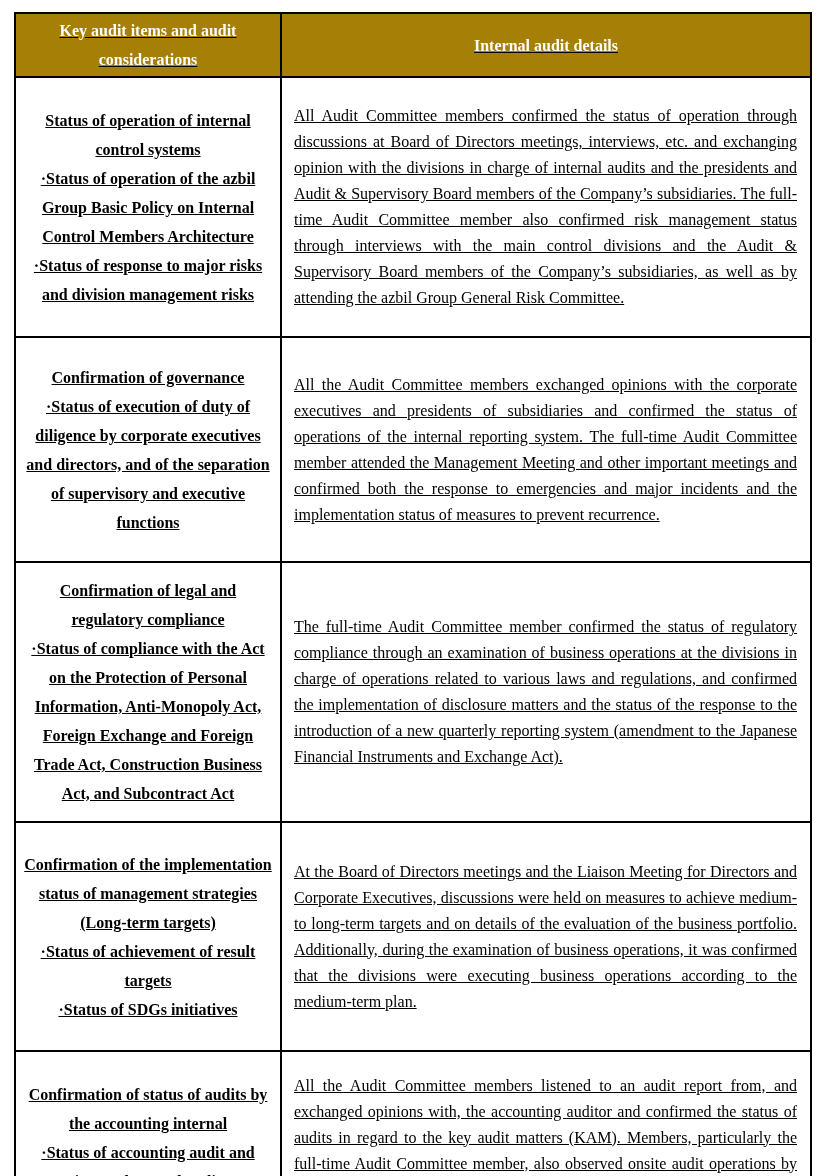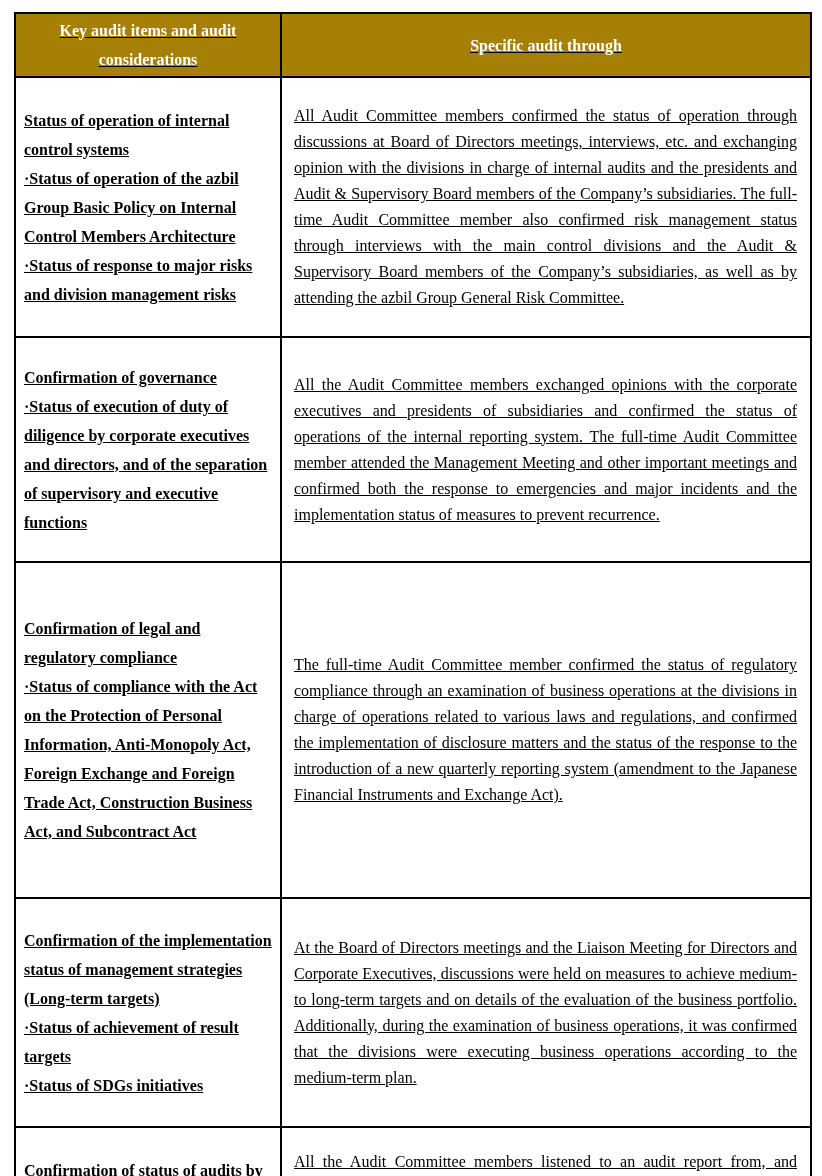--- a/index.html
+++ b/index.html
@@ -39,47 +39,48 @@
     font-size: 16px;
     line-height: 29px;
     text-align: center;
     height: 58px;
     padding: 2px 14px;
   }
   td.items-cell {
     font-weight: bold;
     font-size: 16px;
     line-height: 29px;
+    text-align: center;
     padding: 4px 8px;
   }
   td.details-cell {
     font-size: 16px;
     line-height: 26px;
     text-align: justify;
     padding: 4px 13px 4px 12px;
   }
   tr.r1 td { height: 260px; }
   tr.r2 td { height: 225px; }
-  tr.r3 td { height: 336px; }
+  tr.r3 td { height: 260px; }
   tr.r4 td { height: 229px; }
   tr.r5 td { height: 173px; }
 </style>
 </head>
 <body>
 
 <div class="page">
   <table class="audit-table">
     <colgroup>
       <col class="c-items">
       <col class="c-details">
     </colgroup>
     <thead>
       <tr>
         <th class="hdr">Key audit items and audit considerations</th>
-        <th class="hdr">Specific audit through</th>
+        <th class="hdr">Internal audit details</th>
       </tr>
     </thead>
     <tbody>
       <tr class="r1">
         <td class="items-cell">
           <div>Status of operation of internal control systems</div>
           <div>·Status of operation of the azbil Group Basic Policy on Internal Control Members Architecture</div>
           <div>·Status of response to major risks and division management risks</div>
         </td>
         <td class="details-cell">All Audit Committee members confirmed the status of operation through discussions at Board of Directors meetings, interviews, etc. and exchanging opinion with the divisions in charge of internal audits and the presidents and Audit &amp; Supervisory Board members of the Company’s subsidiaries. The full-time Audit Committee member also confirmed risk management status through interviews with the main control divisions and the Audit &amp; Supervisory Board members of the Company’s subsidiaries, as well as by attending the azbil Group General Risk Committee.</td>

